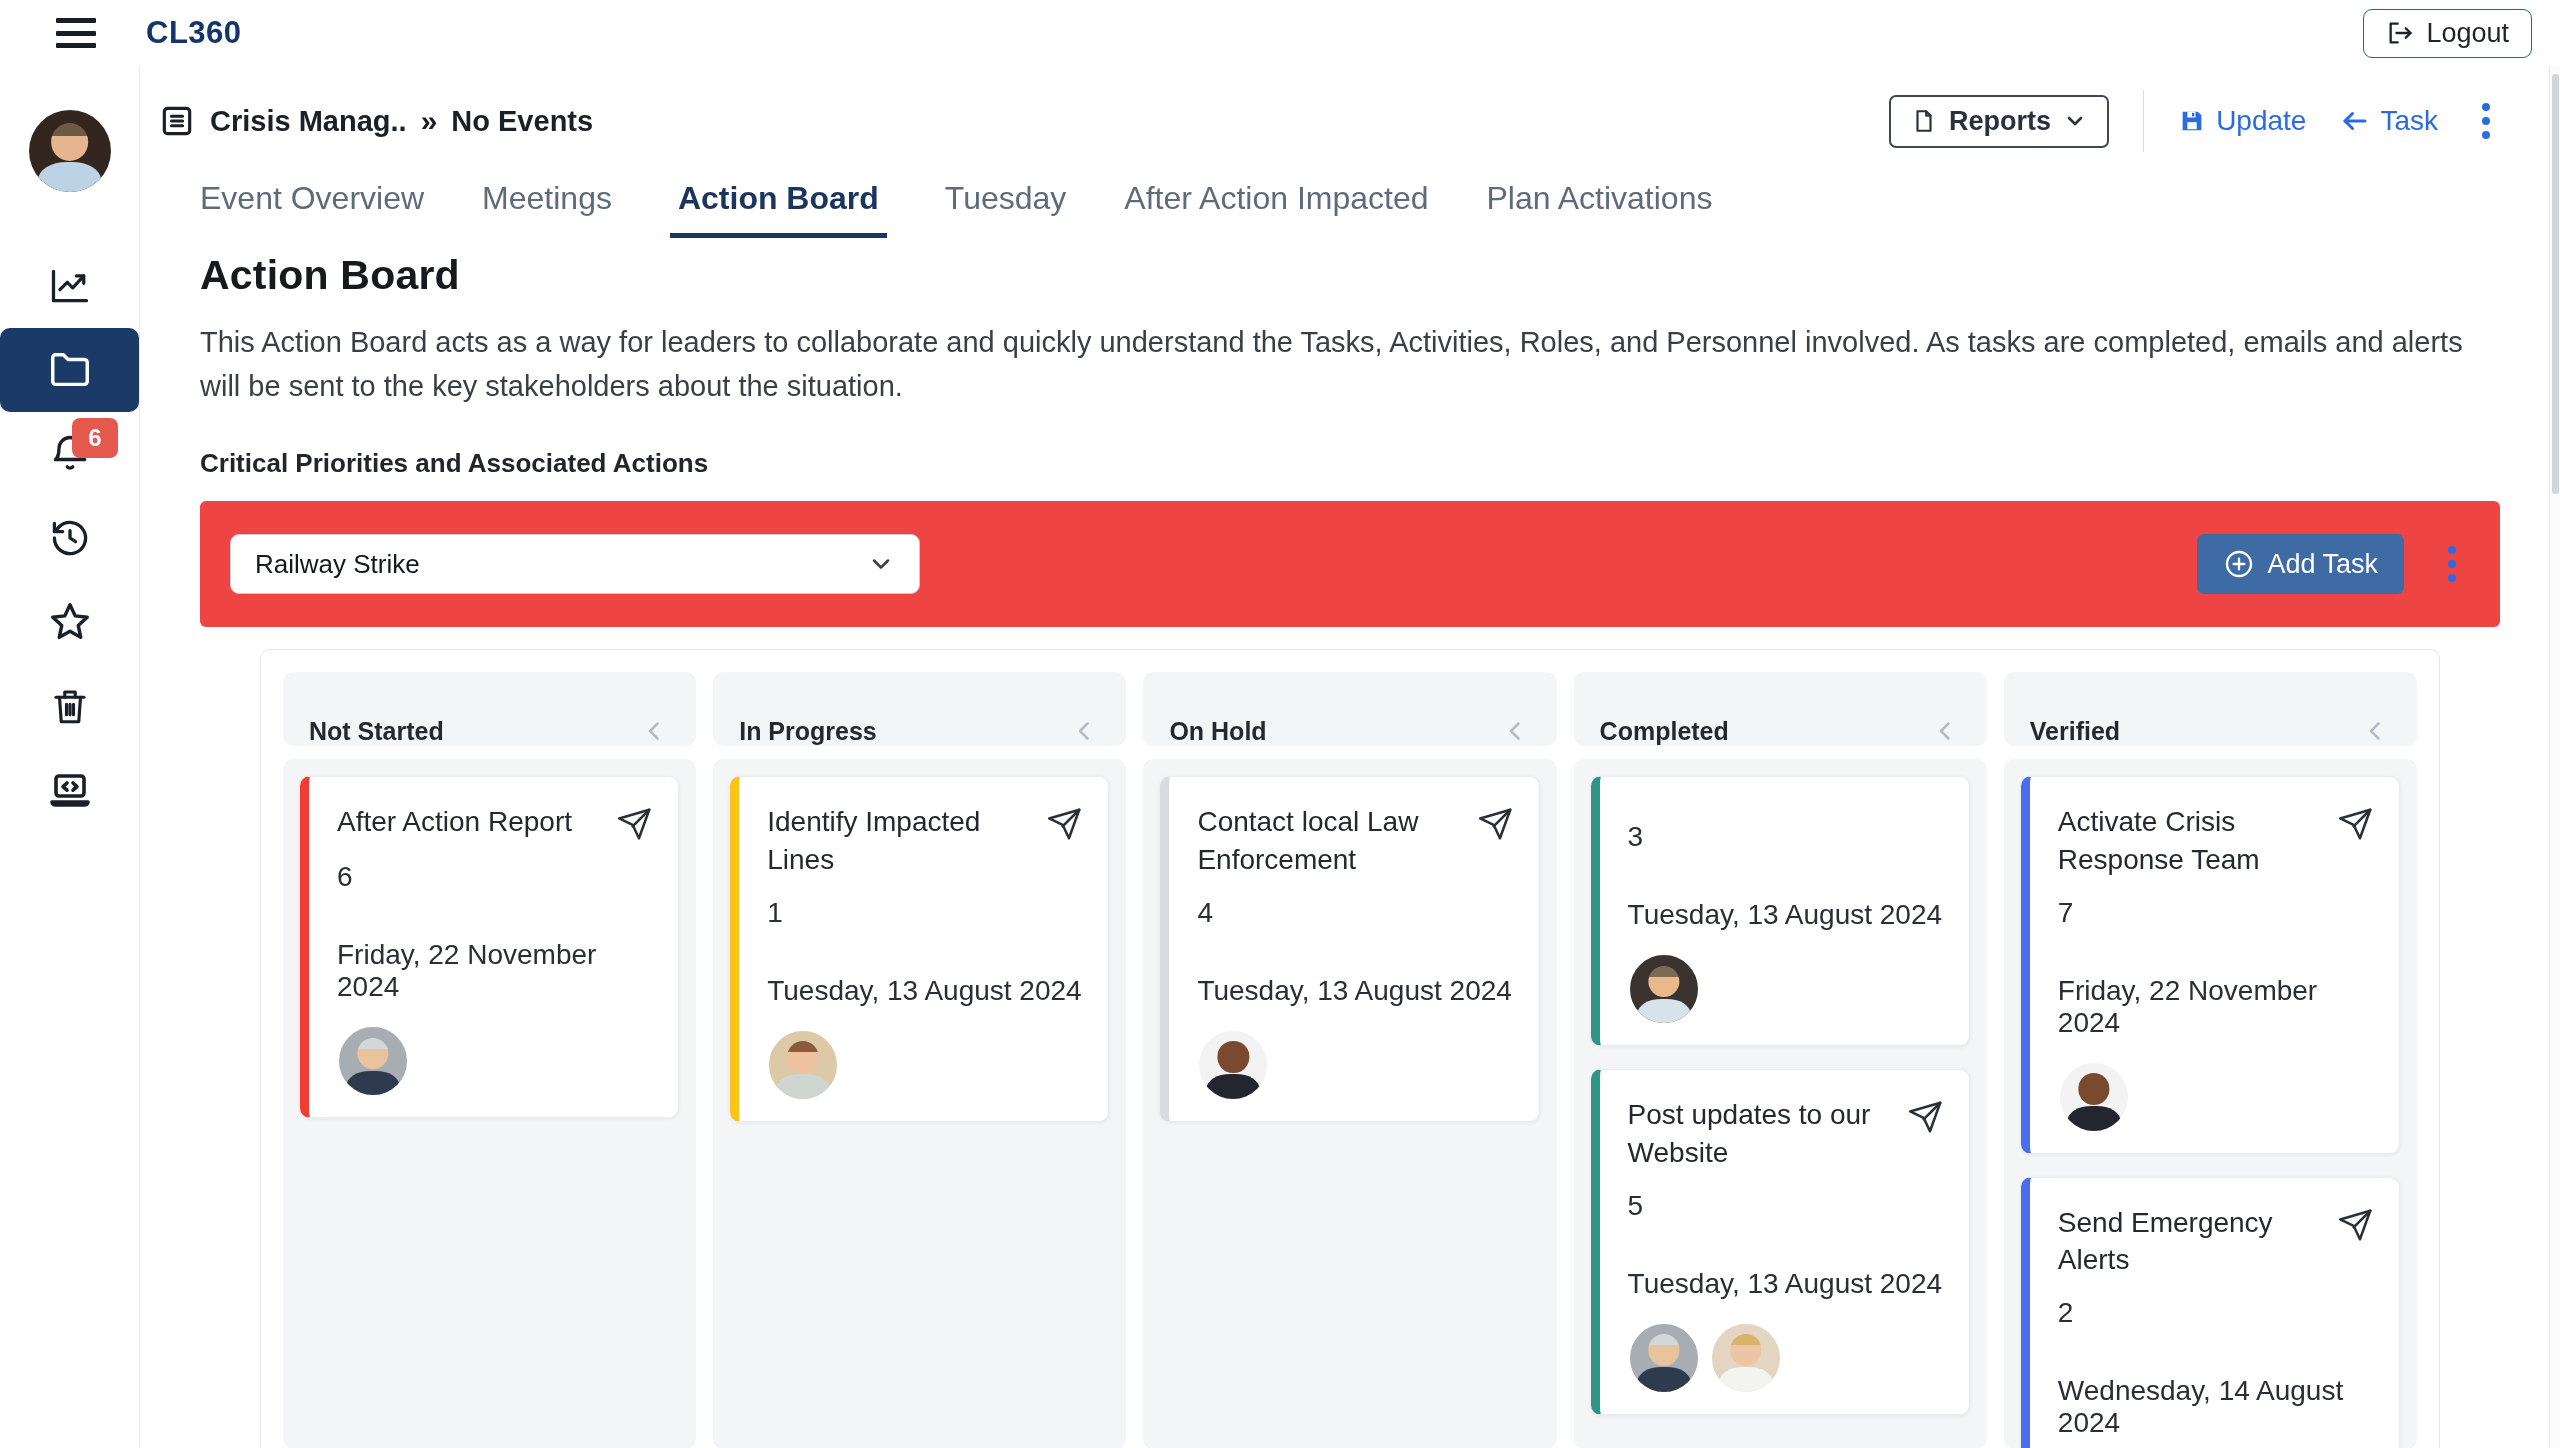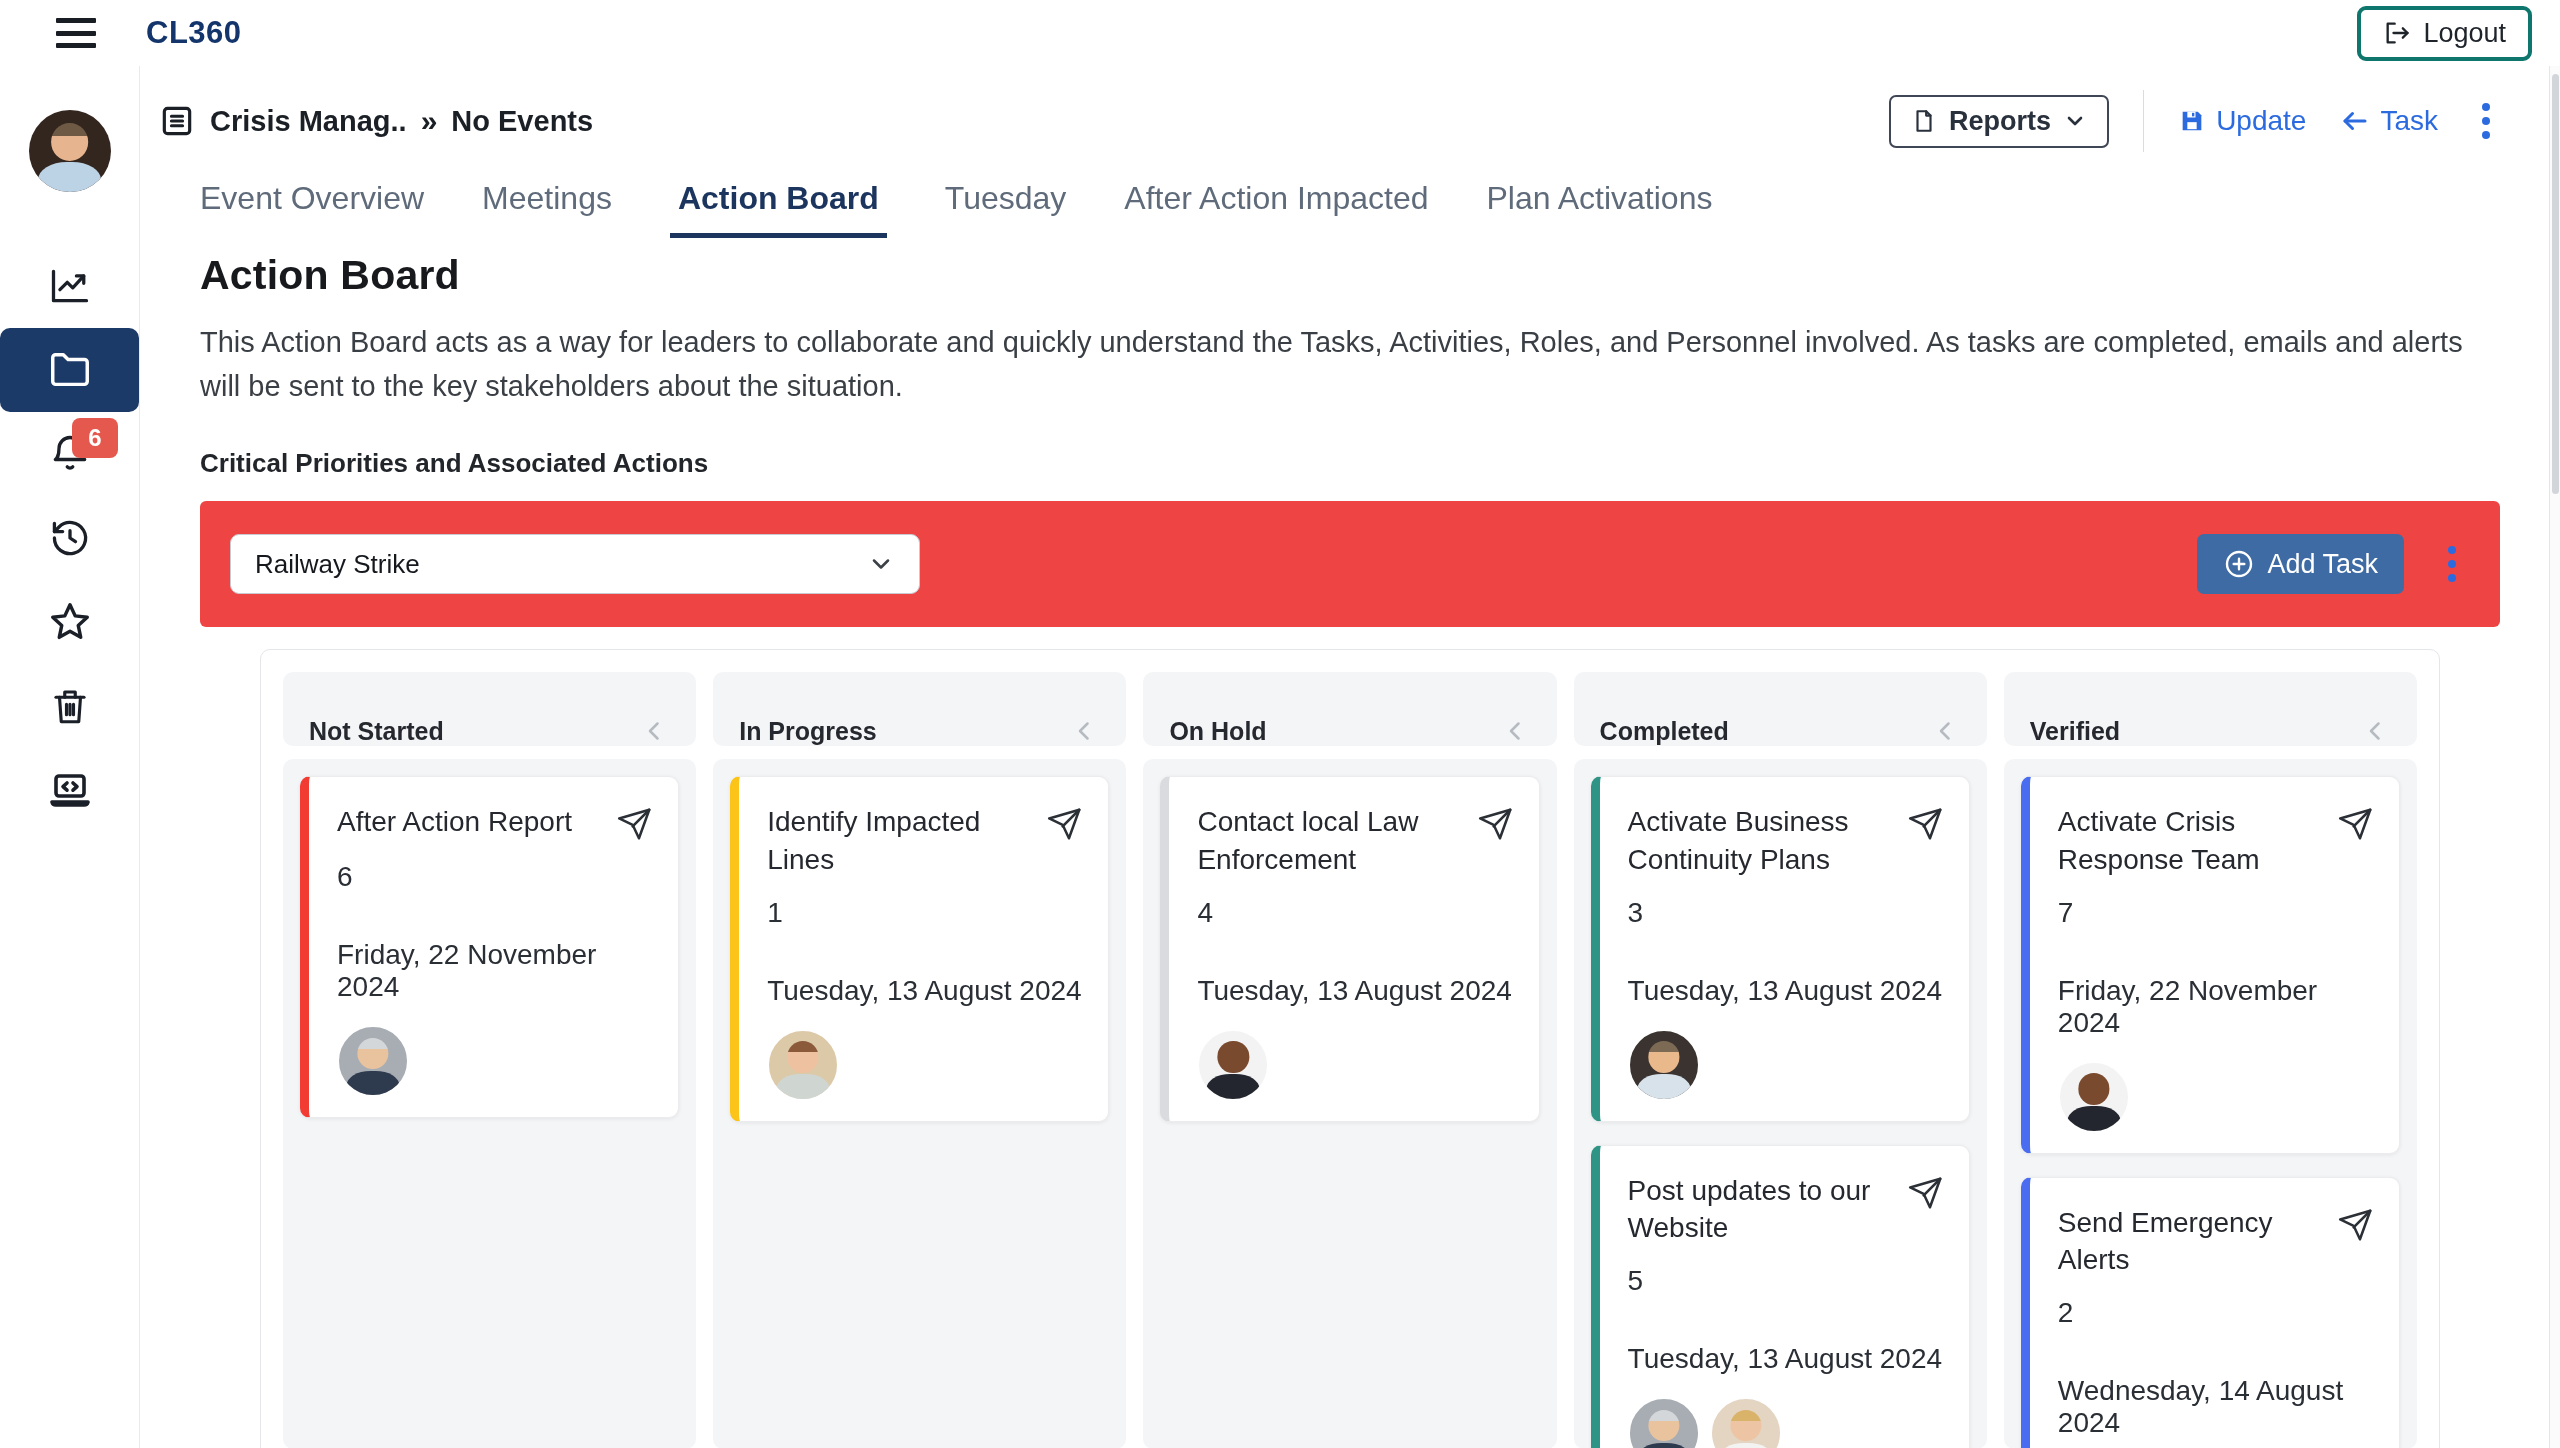--- a/index.html
+++ b/index.html
@@ -4,21 +4,21 @@
 <style>
   * { margin:0; padding:0; box-sizing:border-box; }
   html,body { width:2560px; height:1448px; overflow:hidden; background:#fff;
     font-family:"Liberation Sans", sans-serif; color:#1f242b; }
 
   
   .topbar { height:66px; display:flex; align-items:center; padding:0 28px; background:#fff; }
   .hamburger { width:40px; height:30px; display:flex; flex-direction:column; justify-content:space-between; cursor:pointer; margin-left:28px; }
   .hamburger span { display:block; height:5px; background:#191d24; border-radius:1px; }
   .brand { margin-left:50px; font-size:31px; font-weight:bold; color:#14356b; letter-spacing:.5px; }
-  .logout-btn { margin-left:auto; display:flex; align-items:center; gap:12px; border:4px solid #0f766e;
+  .logout-btn { margin-left:auto; display:flex; align-items:center; gap:12px; border:1px solid #0f766e;
     border-radius:9px; padding:8px 22px; font-size:27px; color:#1f242b; background:#fff; cursor:pointer; }
 
   
   .sidebar { position:absolute; left:0; top:66px; bottom:0; width:140px; background:#fff;
     border-right:1px solid #e8eaed; display:flex; flex-direction:column; align-items:center; }
   .side-avatar { width:82px; height:82px; margin-top:44px; }
   .side-nav { margin-top:52px; width:100%; display:flex; flex-direction:column; align-items:center; }
   .nav-item { width:100%; height:84px; display:flex; align-items:center; justify-content:center; color:#1b1f27; cursor:pointer; position:relative; }
   .nav-item.active { background:#1b3a68; border-radius:10px; color:#fff; }
   .nav-badge { position:absolute; top:6px; left:72px; min-width:46px; height:40px; background:#e4584e;
@@ -369,29 +369,20 @@
     <div class="col-head">
       <span class="col-title">Completed</span>
       <span class="col-collapse">
         <svg width="30" height="30" viewBox="0 0 24 24" fill="none" stroke="currentColor" stroke-width="2" stroke-linecap="round" stroke-linejoin="round">
                   <path d="m14 6-6 6 6 6"></path>
                 </svg>
       </span>
     </div>
     <div class="col-body">
               <div class="card" style="border-left-color: rgb(46, 148, 134);">
-    <div class="card-top">
-      <div class="card-title">Activate Business Continuity Plans</div>
-      <span class="card-send">
-        <svg width="38" height="38" viewBox="0 0 24 24" fill="none" stroke="currentColor" stroke-width="1.6" stroke-linecap="round" stroke-linejoin="round">
-          <path d="M21 3 10.5 13.5"></path>
-                      <path d="M21 3l-6.5 18-4-8.5L2 8.5z"></path>
-        </svg>
-      </span>
-    </div>
     <div class="card-count">3</div>
     <div class="card-date">Tuesday, 13 August 2024</div>
     <div class="card-avatars">
                   <div class="avatar" style="--bg: #3a3330; --hair: #7d6a55; --skin: #e9b98c; --torso: #d8e2ea;"></div>
                 </div>
   </div>
               <div class="card" style="border-left-color: rgb(46, 148, 134);">
     <div class="card-top">
       <div class="card-title">Post updates to our Website</div>
       <span class="card-send">

